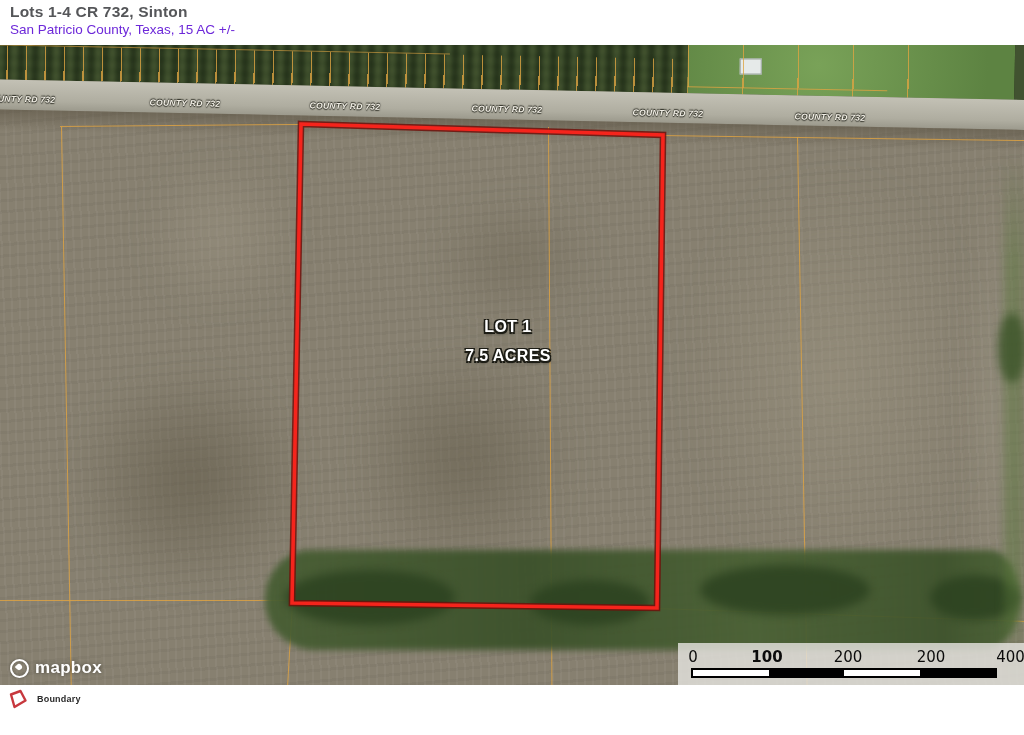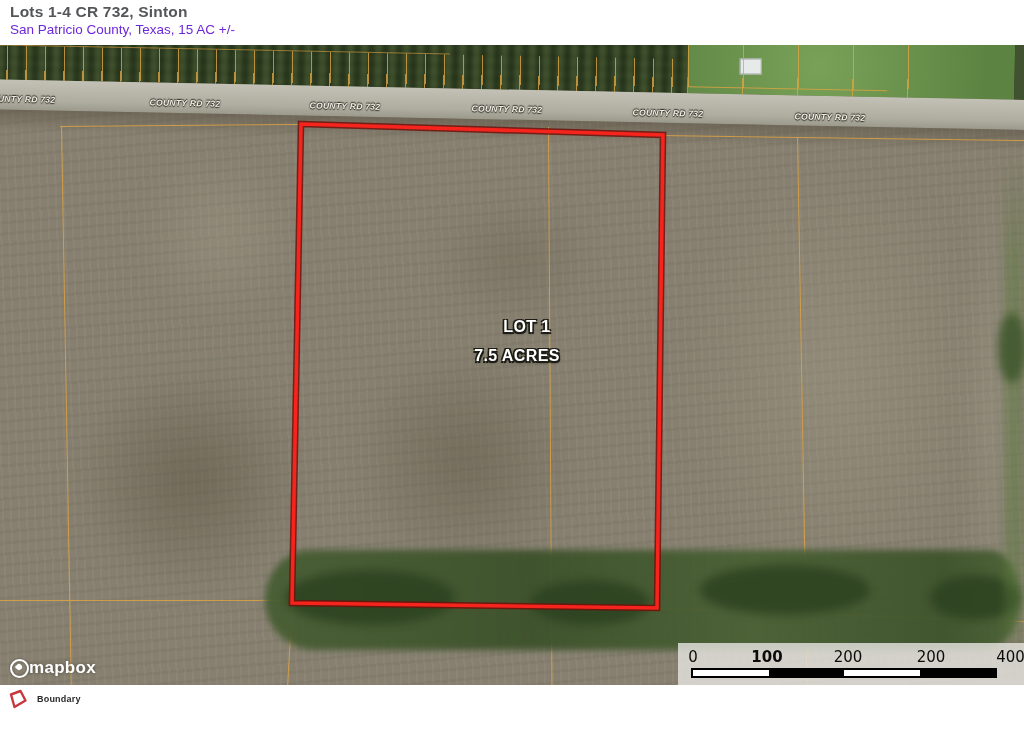--- a/index.html
+++ b/index.html
@@ -86,36 +86,36 @@
       background:#3c5429; border-radius:50%; filter:blur(4px); opacity:.8; }
 
   
   #boundary-svg { position:absolute; left:0; top:0; width:1024px; height:640px; }
 
   
   .lot-label { position:absolute; left:508px; transform:translateX(-50%);
       font-size:16px; font-weight:bold; color:#fff; letter-spacing:.4px; white-space:nowrap;
       text-shadow:-1.5px -1.5px 0 #1c1c15, 1.5px -1.5px 0 #1c1c15, -1.5px 1.5px 0 #1c1c15,
                    1.5px 1.5px 0 #1c1c15, 0 2px 3px rgba(0,0,0,.55); }
-  #lot-name { top:273px;margin-left:19px; }
-  #lot-area { top:302px;margin-left:9px; }
+  #lot-name { top:273px; }
+  #lot-area { top:302px; }
 
   
   #scalebar { position:absolute; left:678px; top:598px; width:346px; height:42px;
       background:rgba(228,227,222,.82); }
   .tick { position:absolute; top:5px; transform:translateX(-50%);
       font-family:"DejaVu Sans", sans-serif; font-size:15px; color:#0b0b0b; }
   #tick0 { left:15px; }  #tick1 { left:89px;font-weight:bold; } #tick2 { left:170px; }
   #tick3 { left:253px; } #tick4 { left:338px; }
   #scale-track { position:absolute; left:13px; top:25px; width:306px; height:10px;
       border:2px solid #000; display:flex; background:#000; }
   .seg { flex:1 1 0; } .seg.w { background:#fff; } .seg.b { background:#000; }
 
   
-  #mapbox-logo { position:absolute; left:10px; top:613px; display:flex; align-items:center; cursor:pointer; }
+  #mapbox-logo { position:absolute; left:10px; top:613px; display:flex; align-items:center; gap:6px; cursor:pointer; }
   #mapbox-ring { width:19px; height:19px; border:2.6px solid #fff; border-radius:50%; position:relative;
       box-shadow:0 0 3px rgba(0,0,0,.35), inset 0 0 3px rgba(0,0,0,.25); }
   #mapbox-ring::after { content:""; position:absolute; left:4px; top:3px; width:6px; height:6px;
       background:#fff; border-radius:50% 50% 50% 0; transform:rotate(45deg); }
   #mapbox-word { font-size:17px; font-weight:600; color:#fff; letter-spacing:.3px;
       text-shadow:0 0 4px rgba(0,0,0,.45); }
 
   
   #legend { position:absolute; left:8px; top:689px; display:flex; align-items:center; gap:9px; }
   #legend-label { font-size:9px; color:#2a2a2a; font-weight:600; letter-spacing:.2px; }

